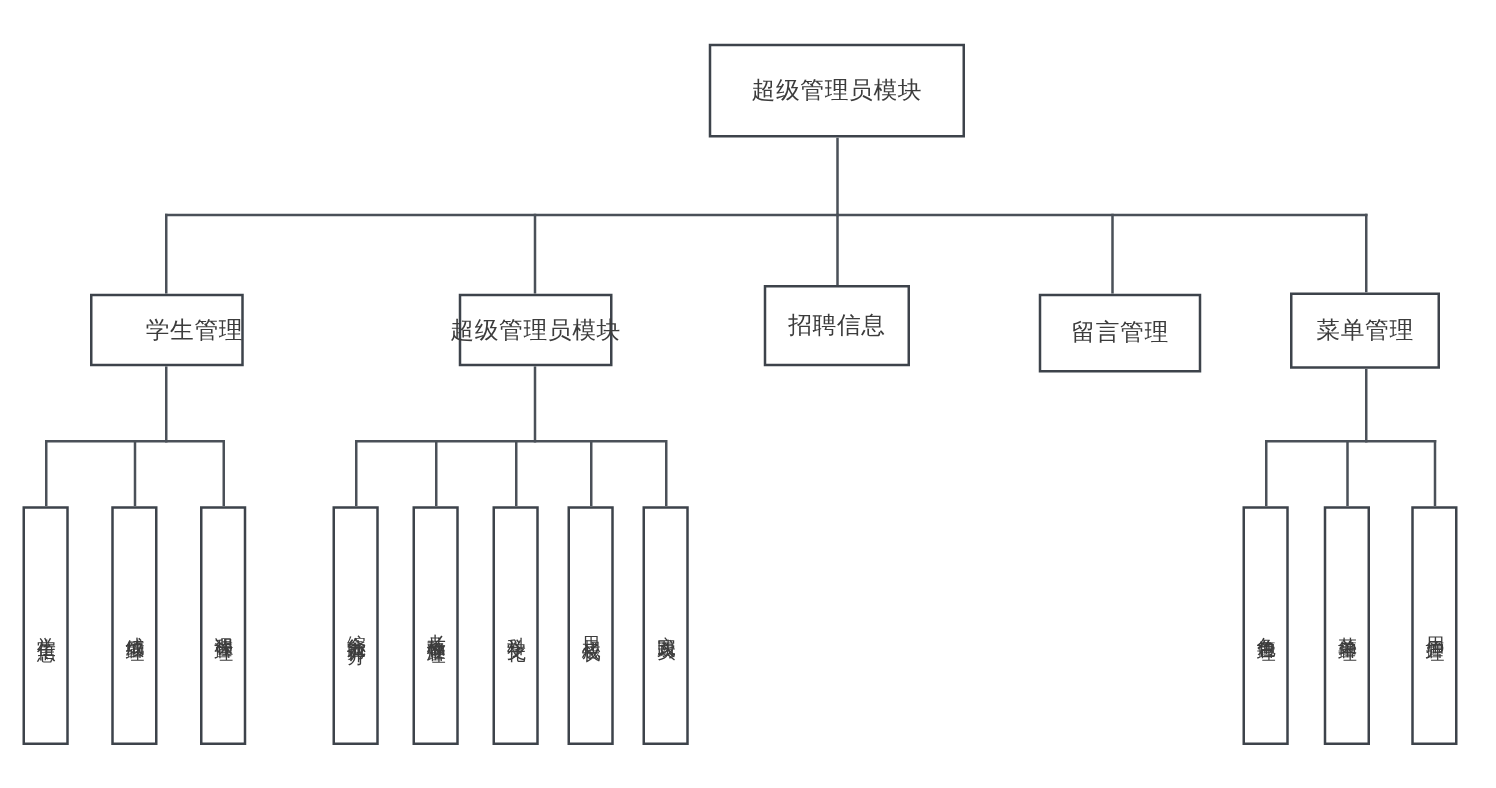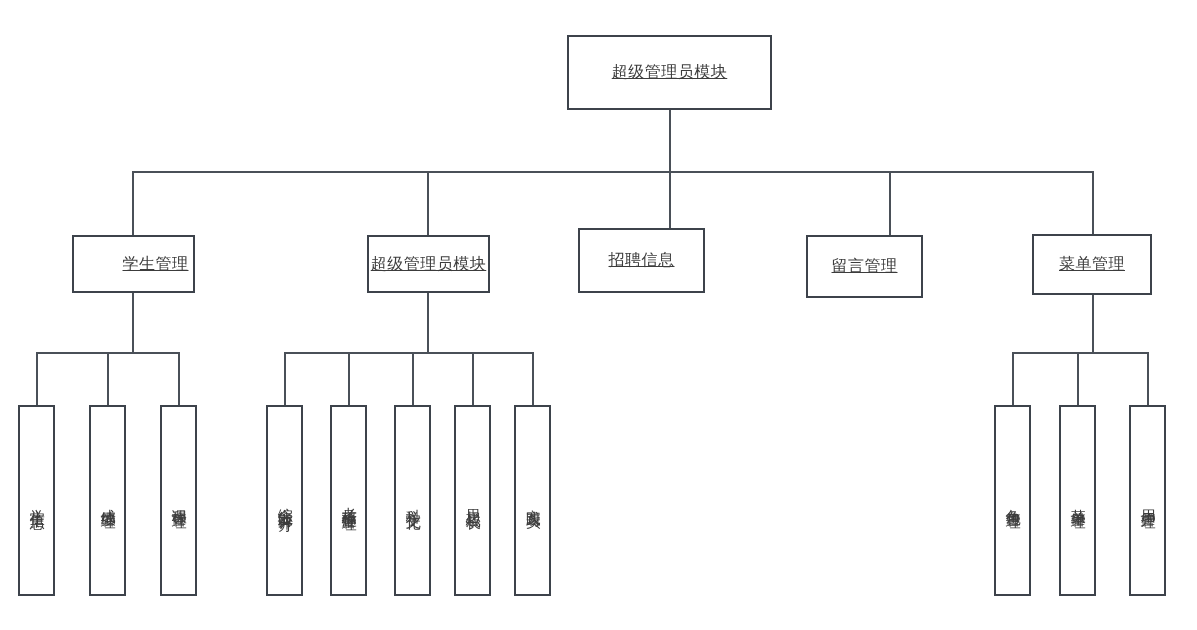--- a/index.html
+++ b/index.html
@@ -27,24 +27,23 @@
     justify-content: center;
     color: #3c3c3c;
     z-index: 2;
   }
   .node .label {
     display: block;
     text-align: center;
     letter-spacing: 0.5px;
   }
   .node.horizontal .label {
-    font-size: 16px;
+    font-size: 19px;
     line-height: 1.4;
     white-space: nowrap;
-    text-decoration: underline;
   }
   .node.vertical {
     align-items: center;
     justify-content: center;
   }
   .node.vertical .label {
     writing-mode: vertical-rl;
     text-orientation: upright;
     font-size: 15px;
     line-height: 1.55;
@@ -79,25 +78,25 @@
   </div>
 
   <div class="node horizontal" style="left:72px; top:235px; width:123px; height:58px;padding-left:44px;">
     <span class="label">学生管理</span>
   </div>
 
   <div class="node horizontal" style="left:367px; top:235px; width:123px; height:58px;">
     <span class="label">超级管理员模块</span>
   </div>
 
-  <div class="node horizontal" style="left:578px; top:228px; width:127px; height:65px;">
+  <div class="node horizontal" style="left:611px; top:228px; width:117px; height:65px;">
     <span class="label">招聘信息</span>
   </div>
 
-  <div class="node horizontal" style="left:806px; top:235px; width:117px; height:63px;">
+  <div class="node horizontal" style="left:831px; top:235px; width:130px; height:63px;">
     <span class="label">留言管理</span>
   </div>
 
   <div class="node horizontal" style="left:1032px; top:234px; width:120px; height:61px;">
     <span class="label">菜单管理</span>
   </div>
 
   <div class="edge v" style="left:132px; top:293px; height:61px;"></div>
   <div class="edge h" style="left:36px; top:352px; width:144px;"></div>
   <div class="edge v" style="left:36px; top:352px; height:53px;"></div>

